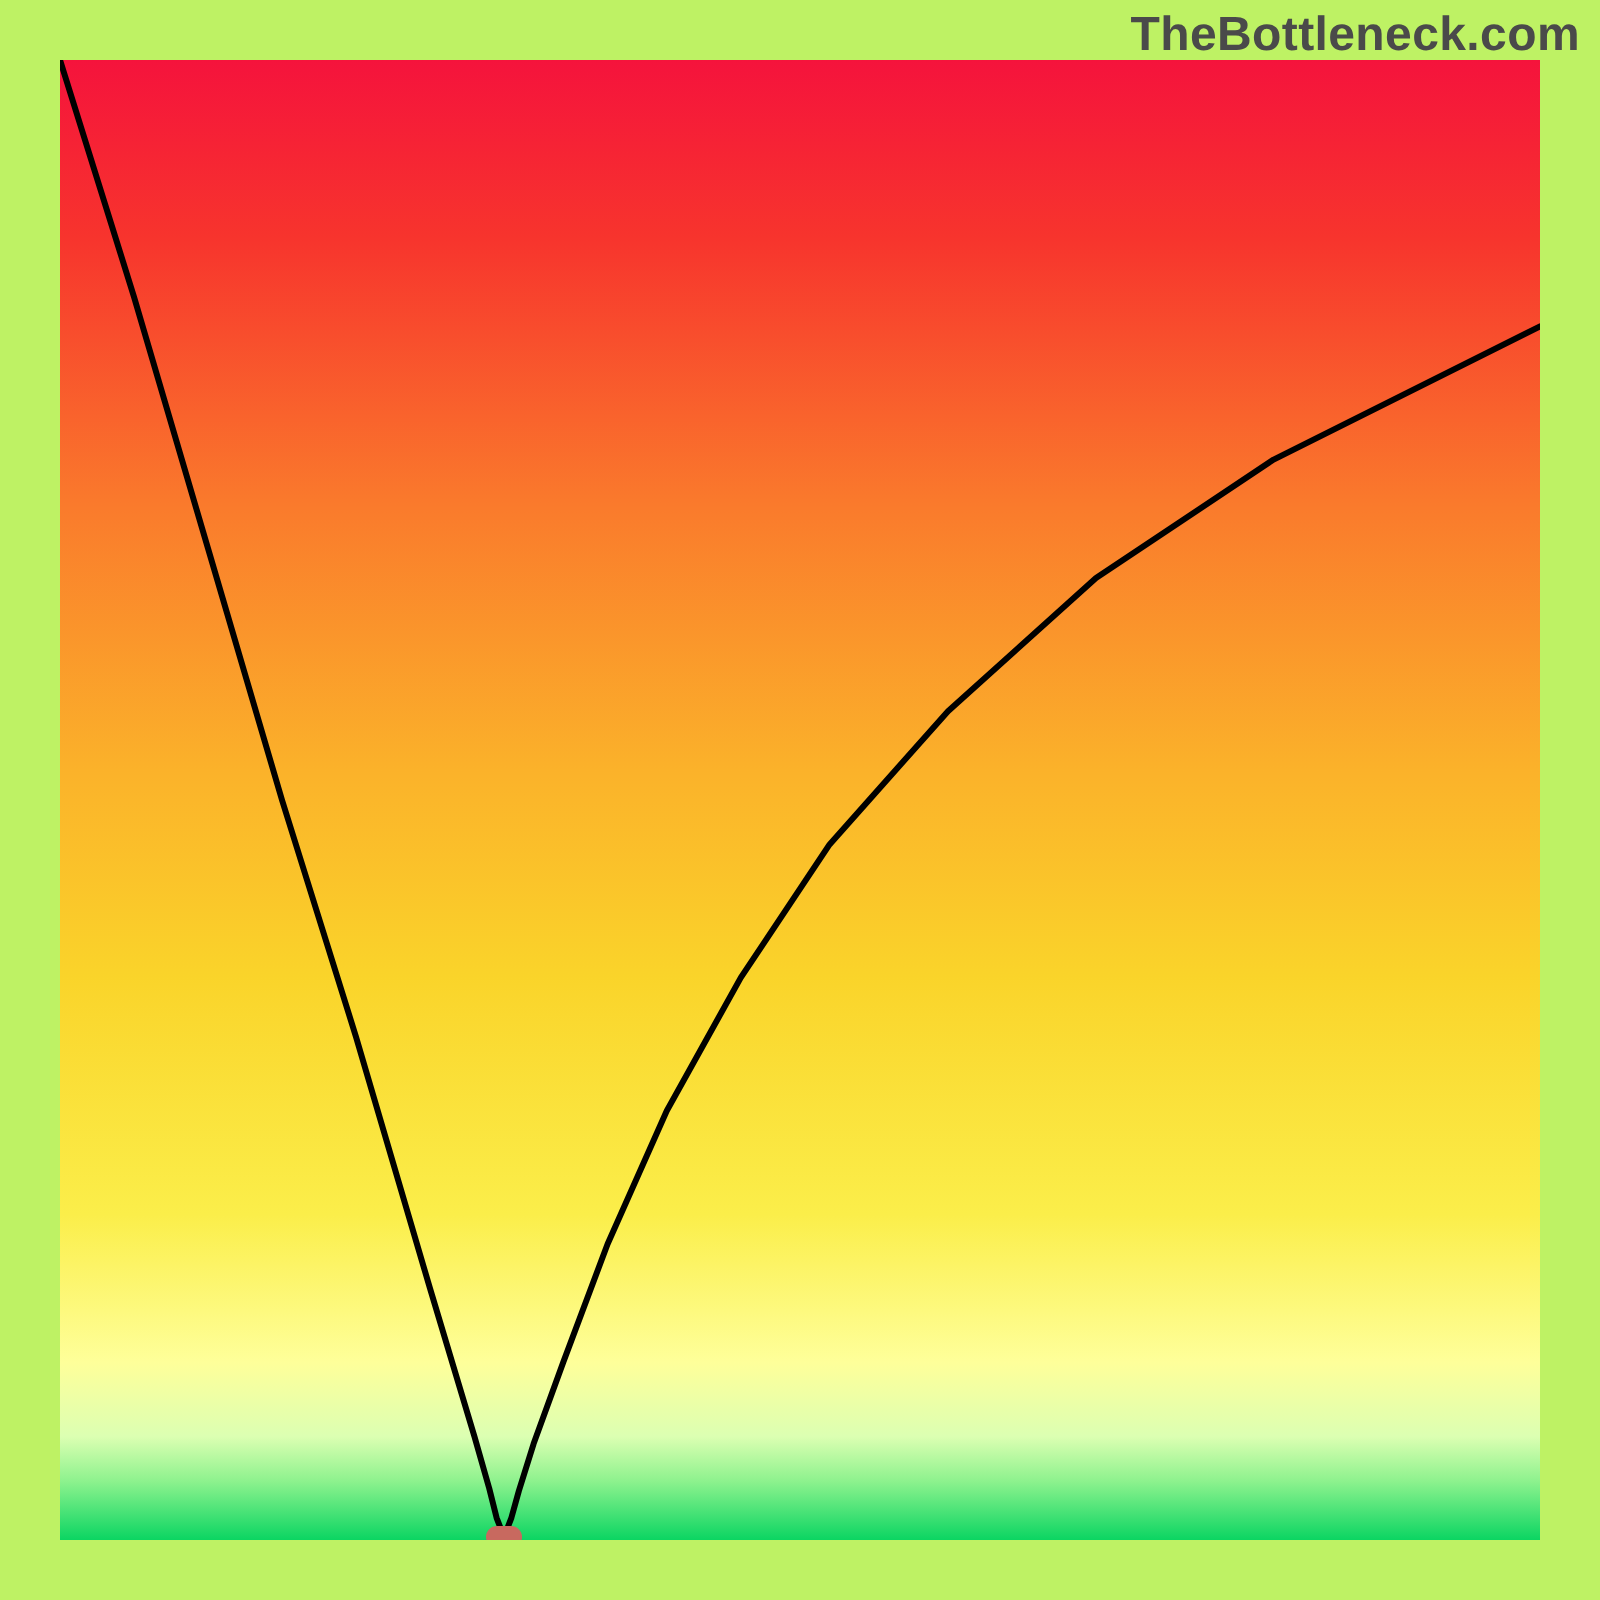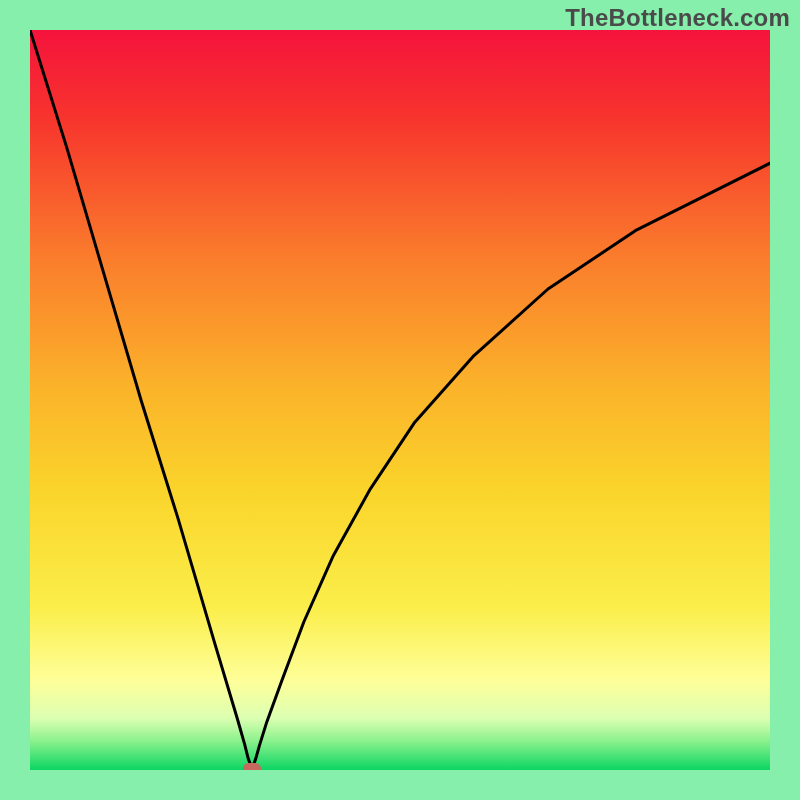--- a/index.html
+++ b/index.html
@@ -6,21 +6,21 @@
     margin: 0;
     padding: 0;
     width: 800px;
     height: 800px;
     overflow: hidden;
     font-family: Arial, Helvetica, sans-serif;
   }
   .frame {
     width: 800px;
     height: 800px;
-    background: #86efac;
+    background: #bef264;
     position: relative;
   }
   .watermark {
     position: absolute;
     top: 4px;
     right: 10px;
     color: #4a4a4a;
     font-size: 24px;
     font-weight: 600;
     letter-spacing: 0.2px;

